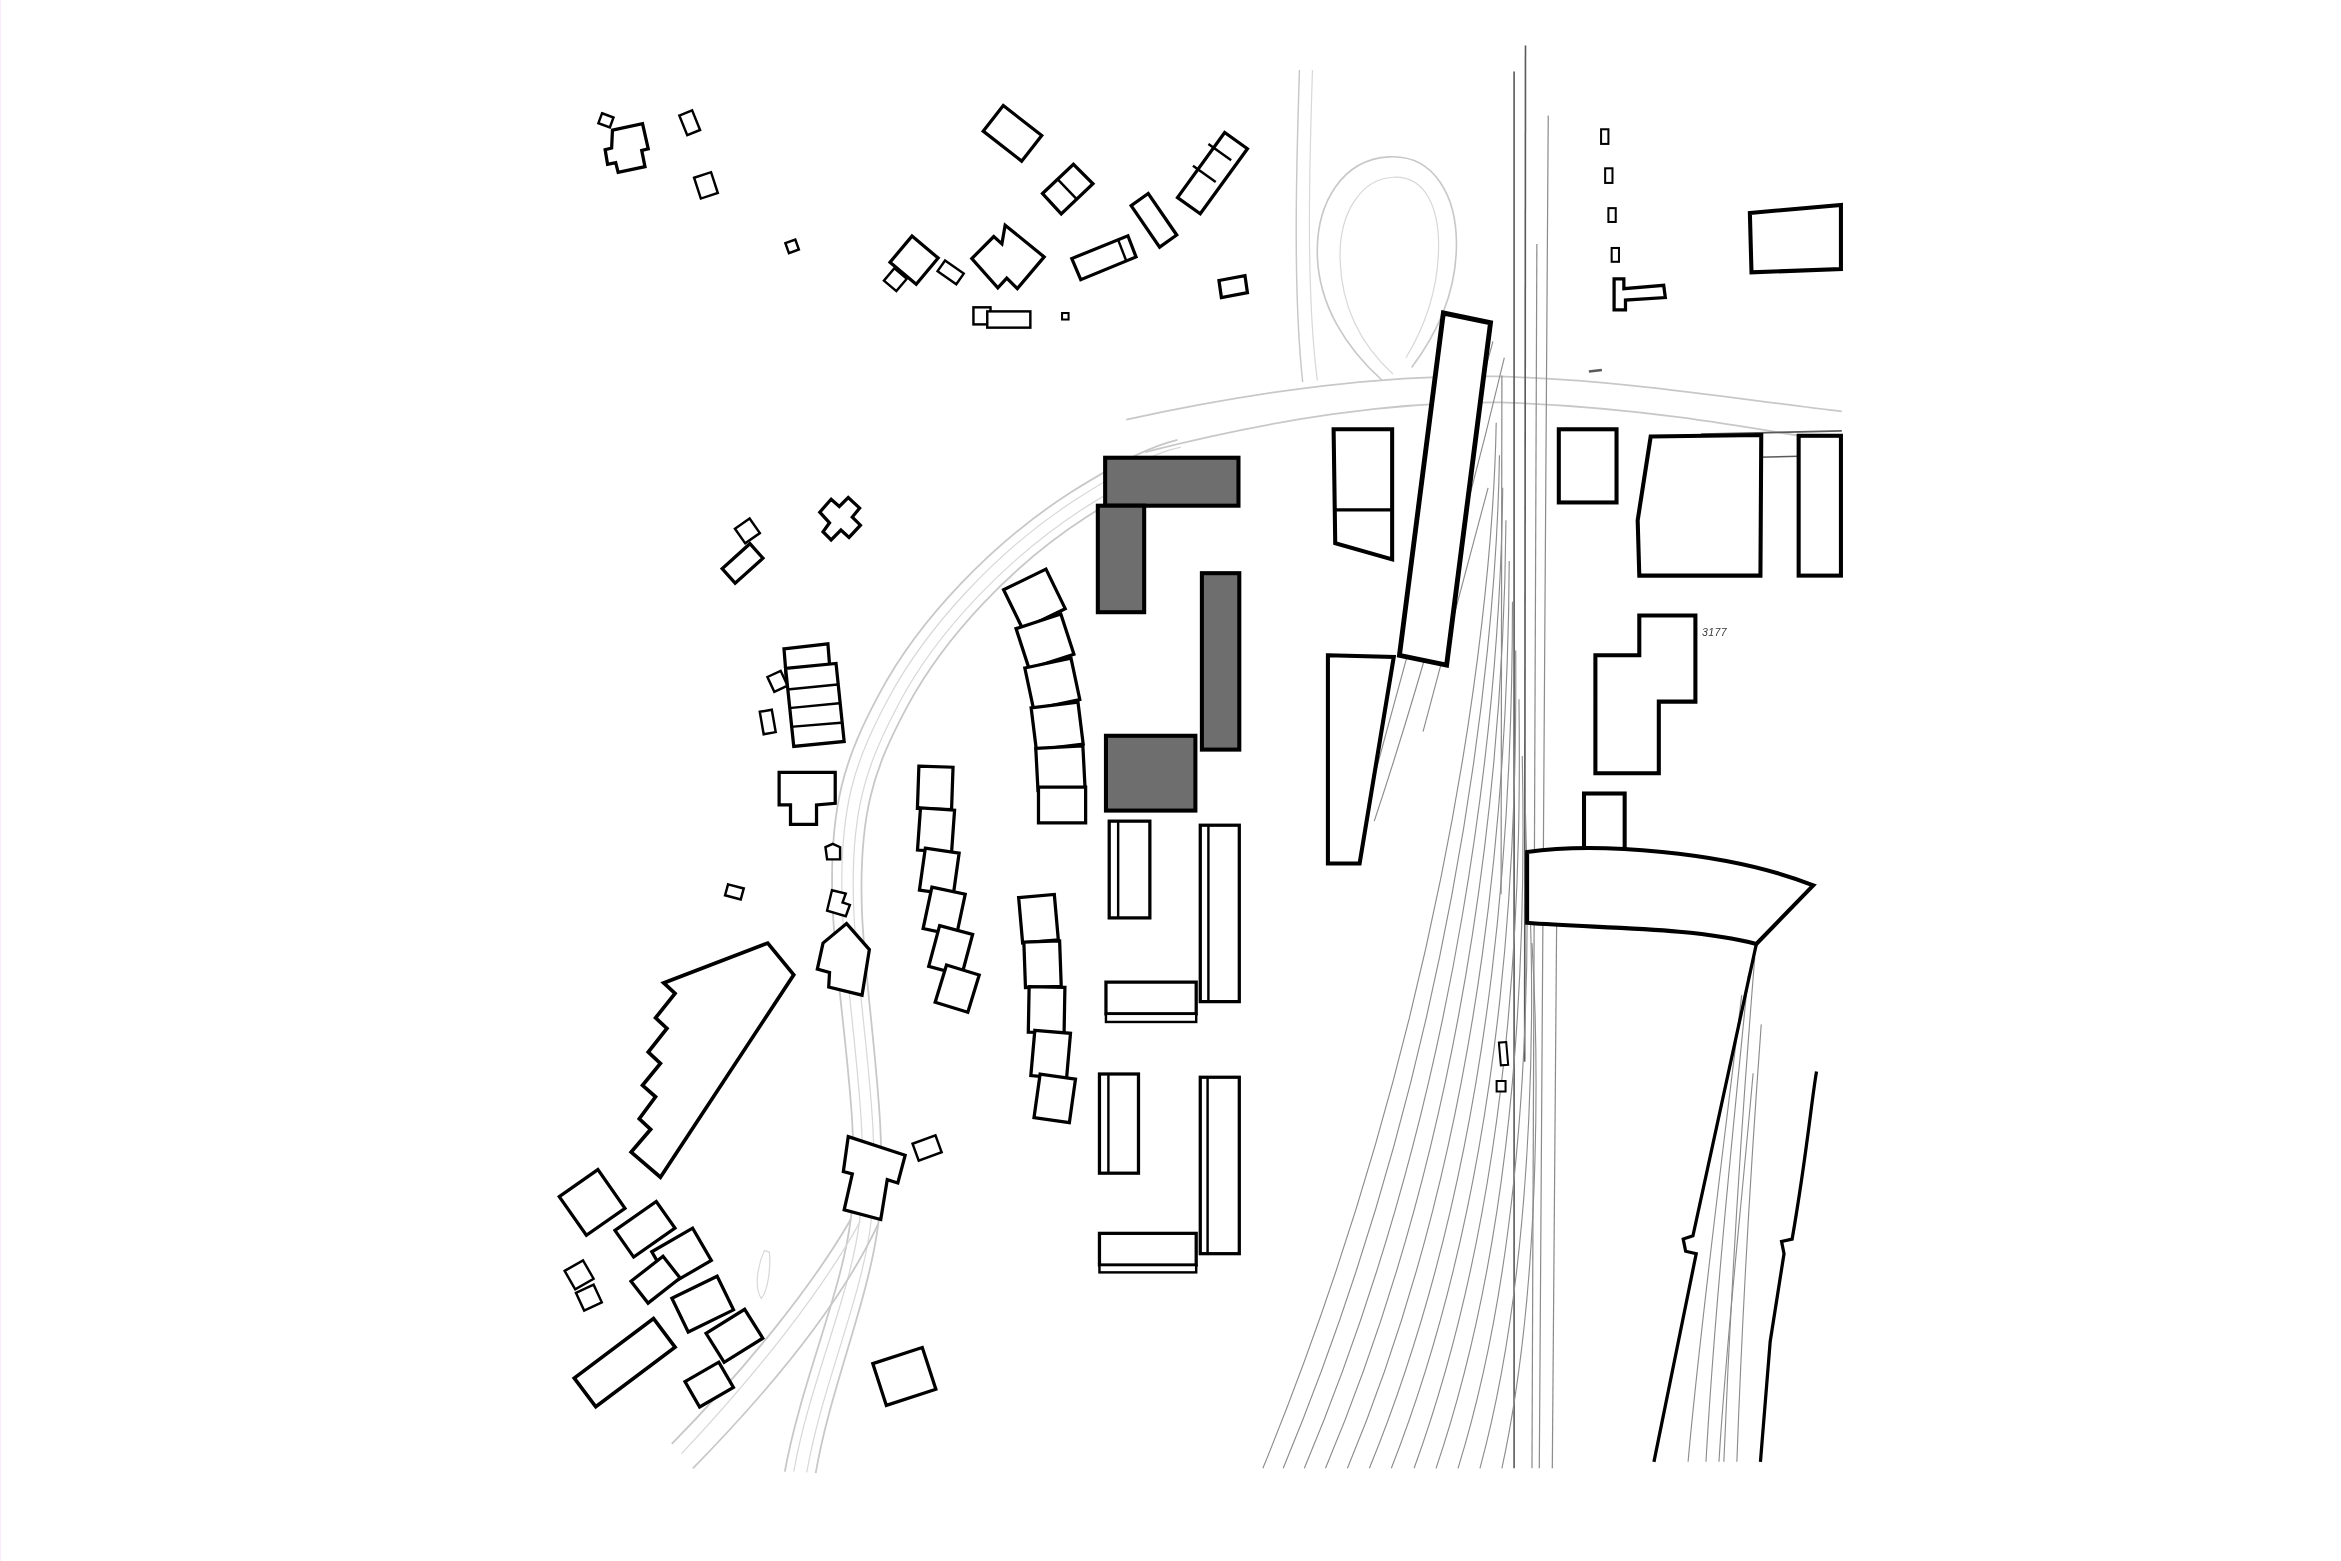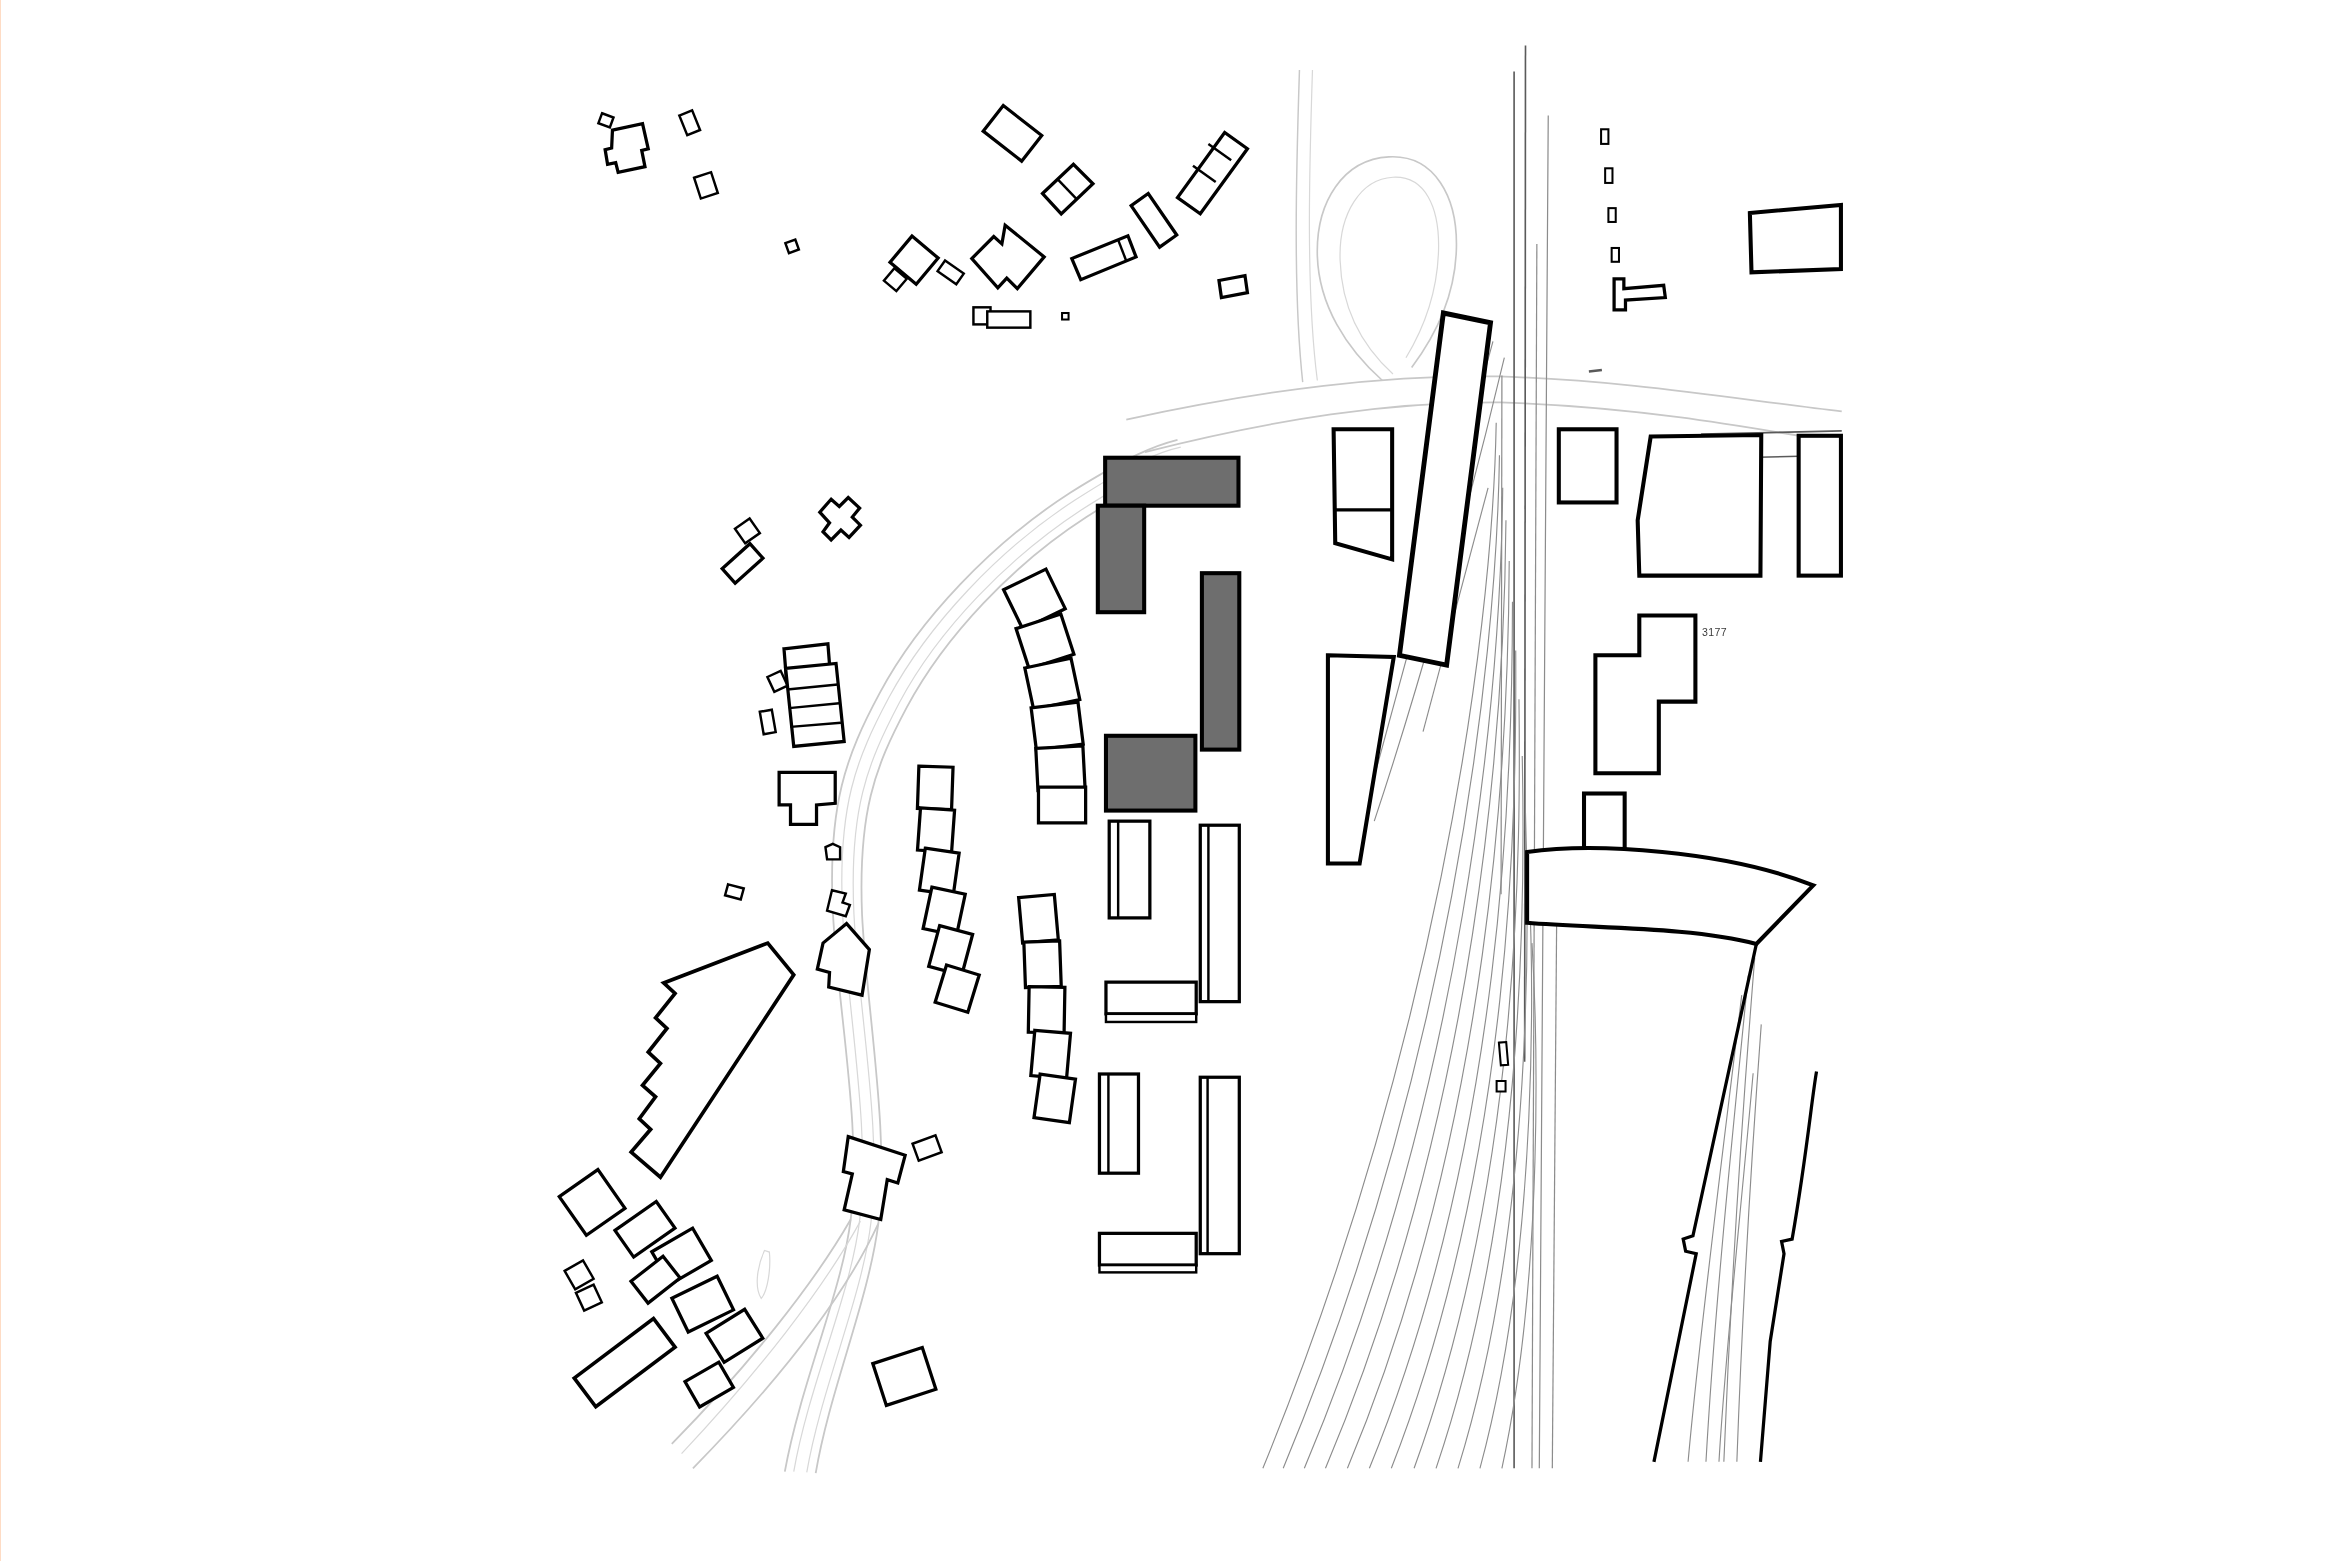--- a/index.html
+++ b/index.html
@@ -1,17 +1,17 @@
 <!DOCTYPE html>
 <html style="font-size:13px"><head>
 <meta charset="utf-8">
 <style>
   html,body{margin:0;padding:0;background:#ffffff;}
-  .canvas{position:relative;width:2260px;height:1561px;background:#f97316;overflow:hidden;
-          font-family:"Liberation Sans", sans-serif;}
+  .canvas{position:relative;width:2260px;height:1561px;background:#f0abfc;overflow:hidden;
+          font-family:"Liberation Sans", sans-serif;font-style:italic;}
   svg{position:absolute;left:0;top:0;}
   text.parcel{font-family:"Liberation Sans",sans-serif;font-size:13px;fill:#3a3a3a;letter-spacing:.5px;}
 </style>
 </head>
 <body>
 
 <div class="canvas">
   <svg id="plan" viewBox="0 0 2880 1920" width="2342" height="1561" xmlns="http://www.w3.org/2000/svg">
     <rect x="0" y="0" width="2880" height="1920" fill="#ffffff"></rect>
     <g id="g-roads">

